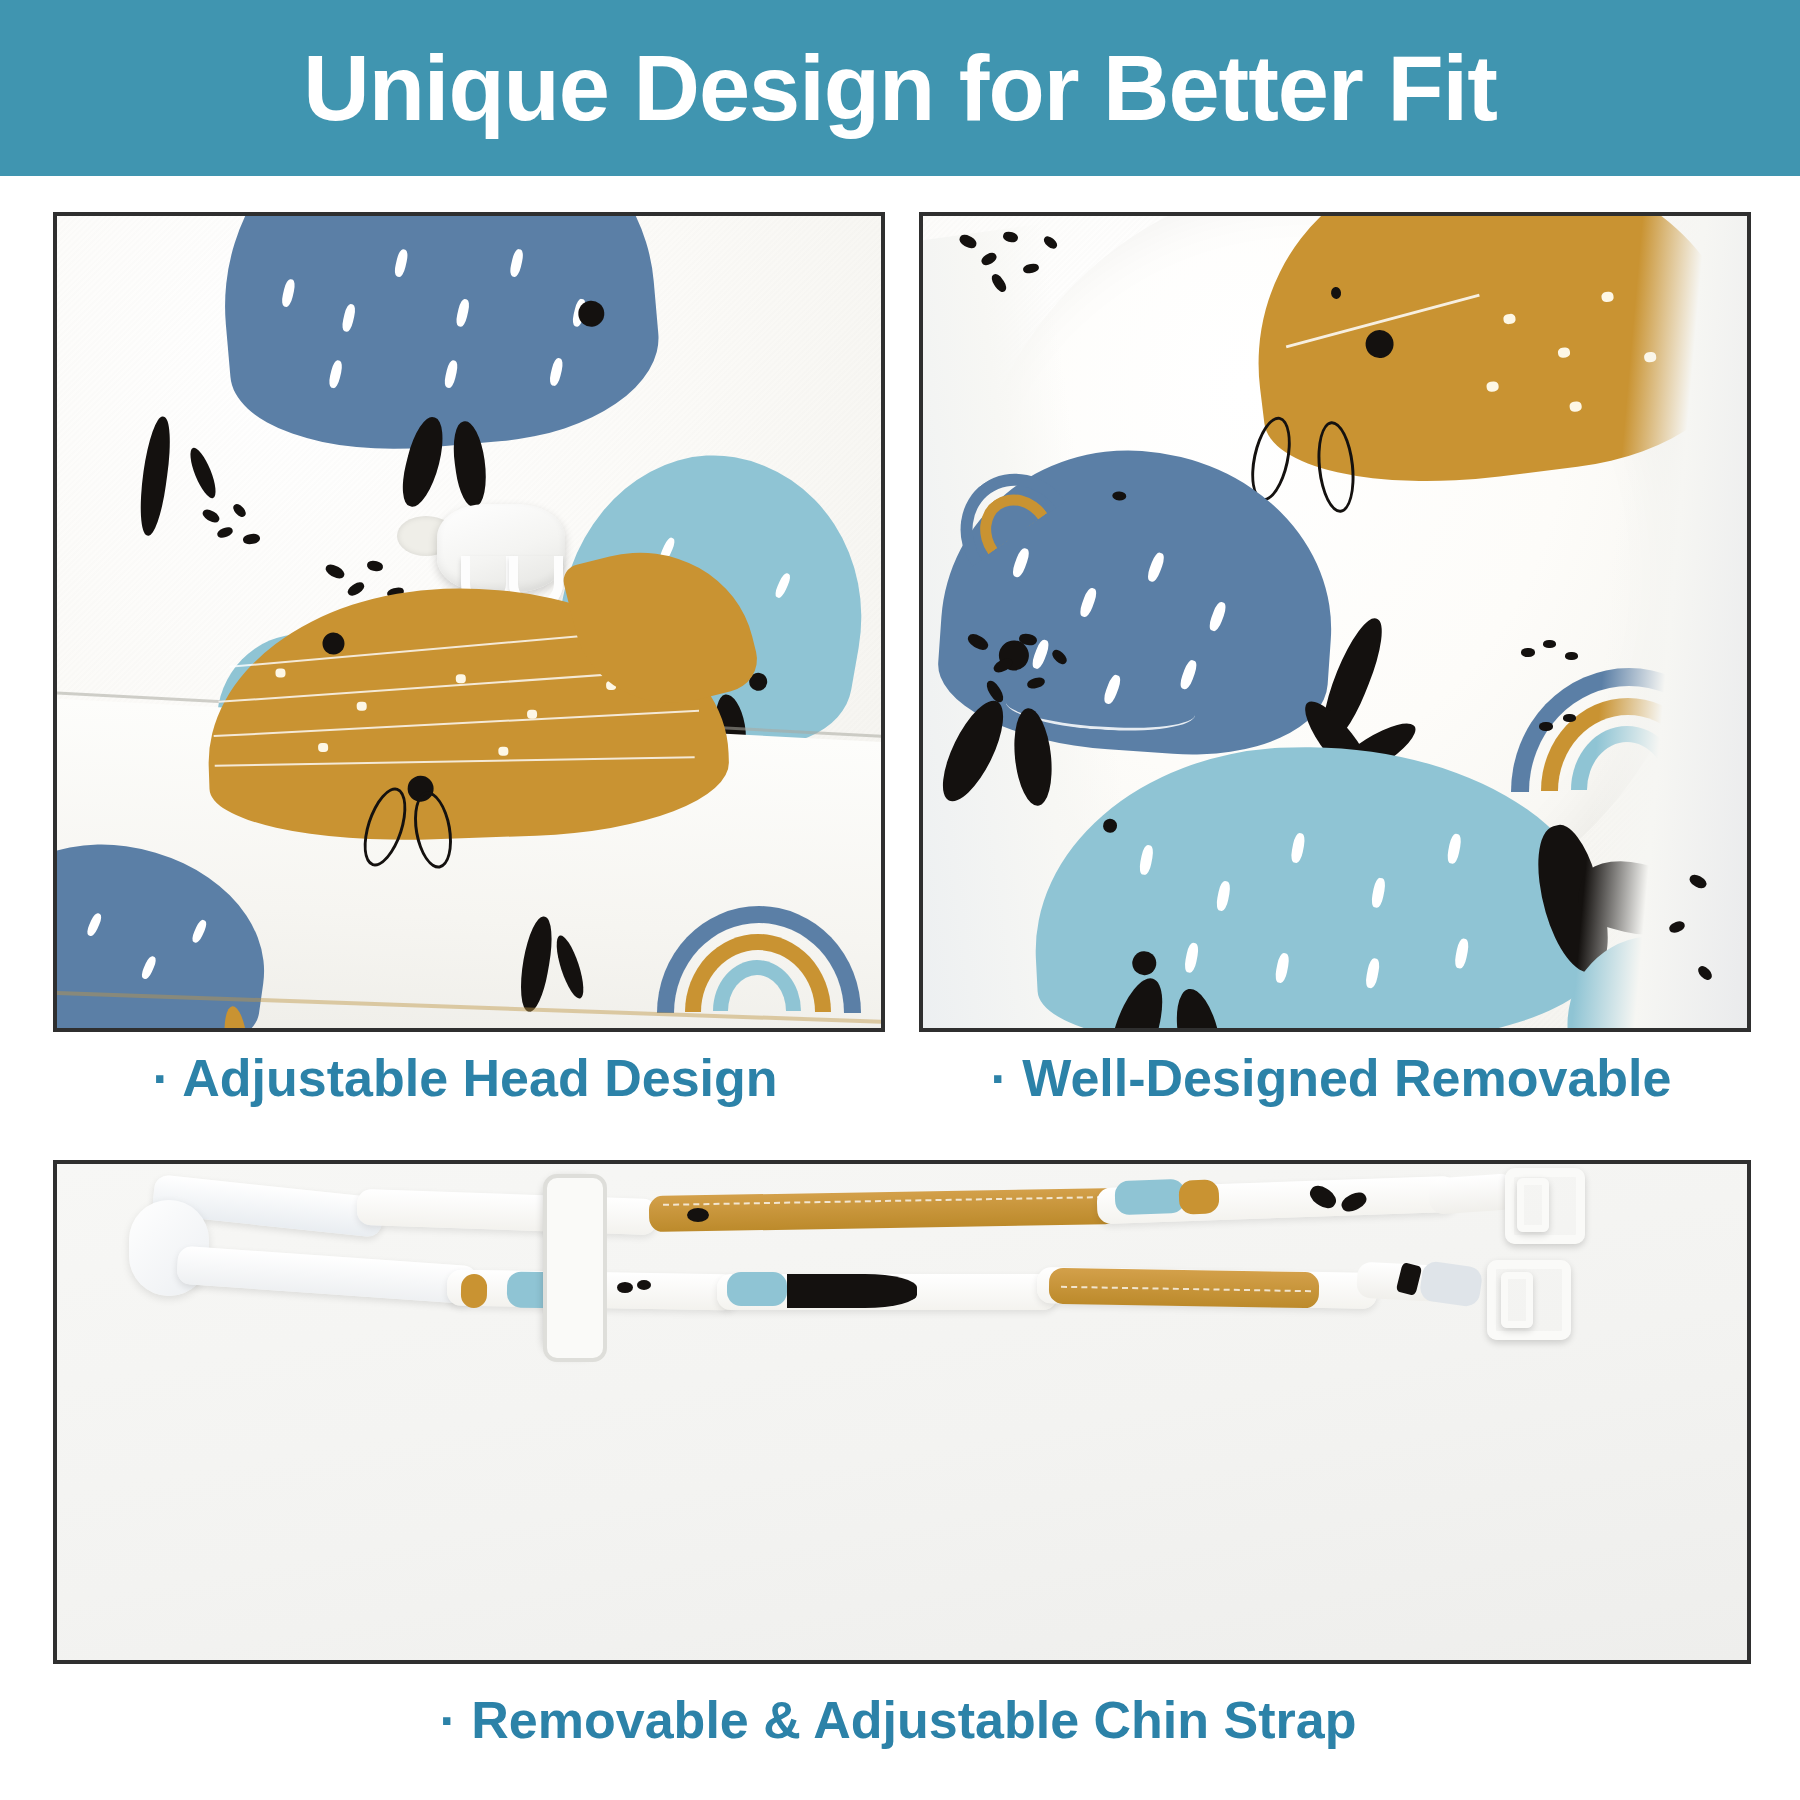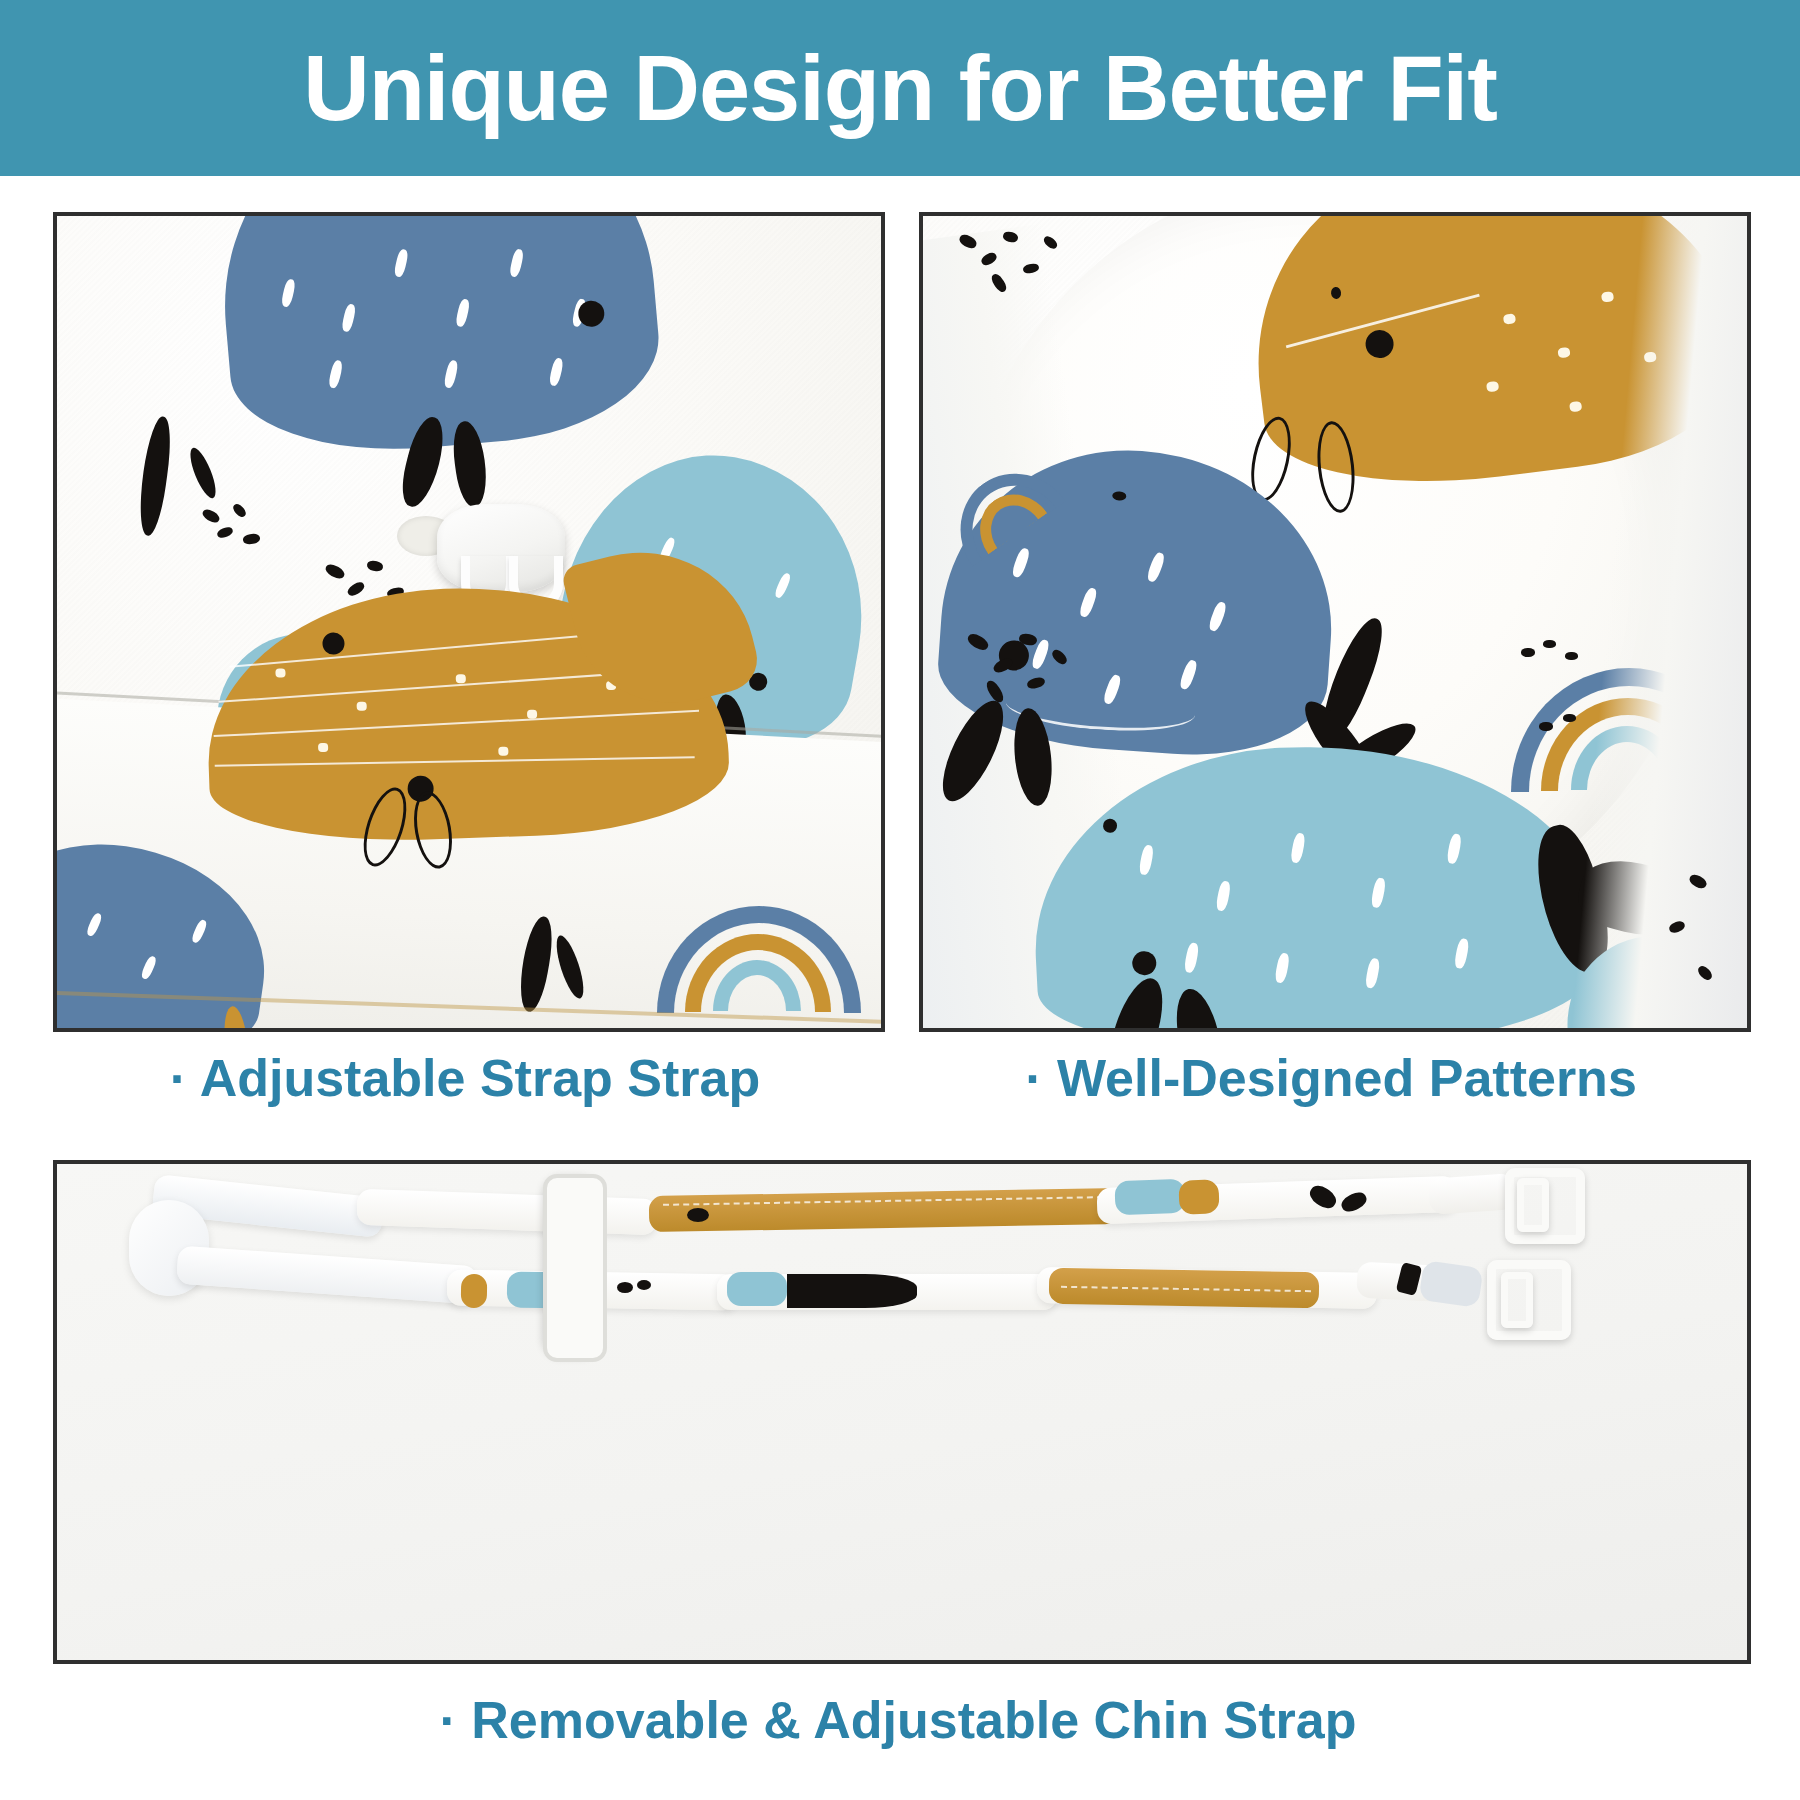--- a/index.html
+++ b/index.html
@@ -163,21 +163,21 @@
       <div class="arc" style="left:56px;top:54px;width:58px;height:36px;border-width:15px;border-color:#8fc4d4;"></div>
     </div>
 
     <div class="fin" style="left:466px;top:700px;width:26px;height:96px;border-radius:50% 50% 45% 55%;transform:rotate(10deg);"></div>
     <div class="tailv" style="left:504px;top:718px;width:18px;height:66px;border-radius:50%;transform:rotate(-18deg);"></div>
     <div class="fin" style="left:168px;top:790px;width:22px;height:70px;border-radius:50%;transform:rotate(-6deg);background:#c99332;"></div>
 
     <div class="seam" style="left:-30px;top:790px;width:920px;transform:rotate(2deg);border-top:4px solid rgba(190,150,70,.45);"></div>
   </div>
 </div>
-<div class="caption" id="caption-head-strap">· Adjustable Strap Strap</div>
+<div class="caption" id="caption-head-strap">· Adjustable Head Design</div>
 
 <div class="panel" id="panel-patterns">
   <div class="photo">
     <div class="fabric"></div>
 
     <div style="position:absolute;left:40px;top:-40px;width:740px;height:760px;border-radius:50%;
                 background:radial-gradient(ellipse at 38% 28%, #ffffff 0%, #fdfcf9 50%, #f3f2ed 100%);
                 box-shadow:inset -30px 18px 60px rgba(0,0,0,.05);"></div>
     <div style="position:absolute;left:-60px;top:20px;width:240px;height:840px;
                 background:linear-gradient(90deg,#eceff1 0%, #f7f7f4 70%, rgba(247,247,244,0) 100%);
@@ -269,21 +269,21 @@
     <div class="whale" style="left:640px;top:720px;width:180px;height:150px;background:#8fc4d4;transform:rotate(-18deg);"></div>
 
     <div style="position:absolute;right:-40px;top:-20px;width:180px;height:860px;
                 background:linear-gradient(270deg,#e9eaec 0%, #f6f6f3 65%, rgba(246,246,243,0) 100%);
                 transform:rotate(5deg);"></div>
     <div class="speck" style="right:40px;top:660px;width:18px;height:11px;transform:rotate(30deg);"></div>
     <div class="speck" style="right:62px;top:706px;width:16px;height:10px;transform:rotate(-22deg);"></div>
     <div class="speck" style="right:34px;top:752px;width:16px;height:10px;transform:rotate(46deg);"></div>
   </div>
 </div>
-<div class="caption" id="caption-patterns">· Well-Designed Patterns</div>
+<div class="caption" id="caption-patterns">· Well-Designed Removable</div>
 
 <div class="panel" id="panel-chin-strap">
   <div class="photo">
     <div style="position:absolute;inset:0;background:linear-gradient(170deg,#f7f7f5 0%,#f3f3f1 55%,#eeeeec 100%);"></div>
 
     <div class="strap" style="left:96px;top:22px;width:230px;height:40px;
                 background:linear-gradient(180deg,#ffffff,#e9edf1);transform:rotate(6deg);
                 box-shadow:0 3px 7px rgba(0,0,0,.10);"></div>
     <div class="strap" style="left:300px;top:30px;width:300px;height:36px;
                 background:linear-gradient(180deg,#ffffff,#f3f2ee);transform:rotate(2deg);

